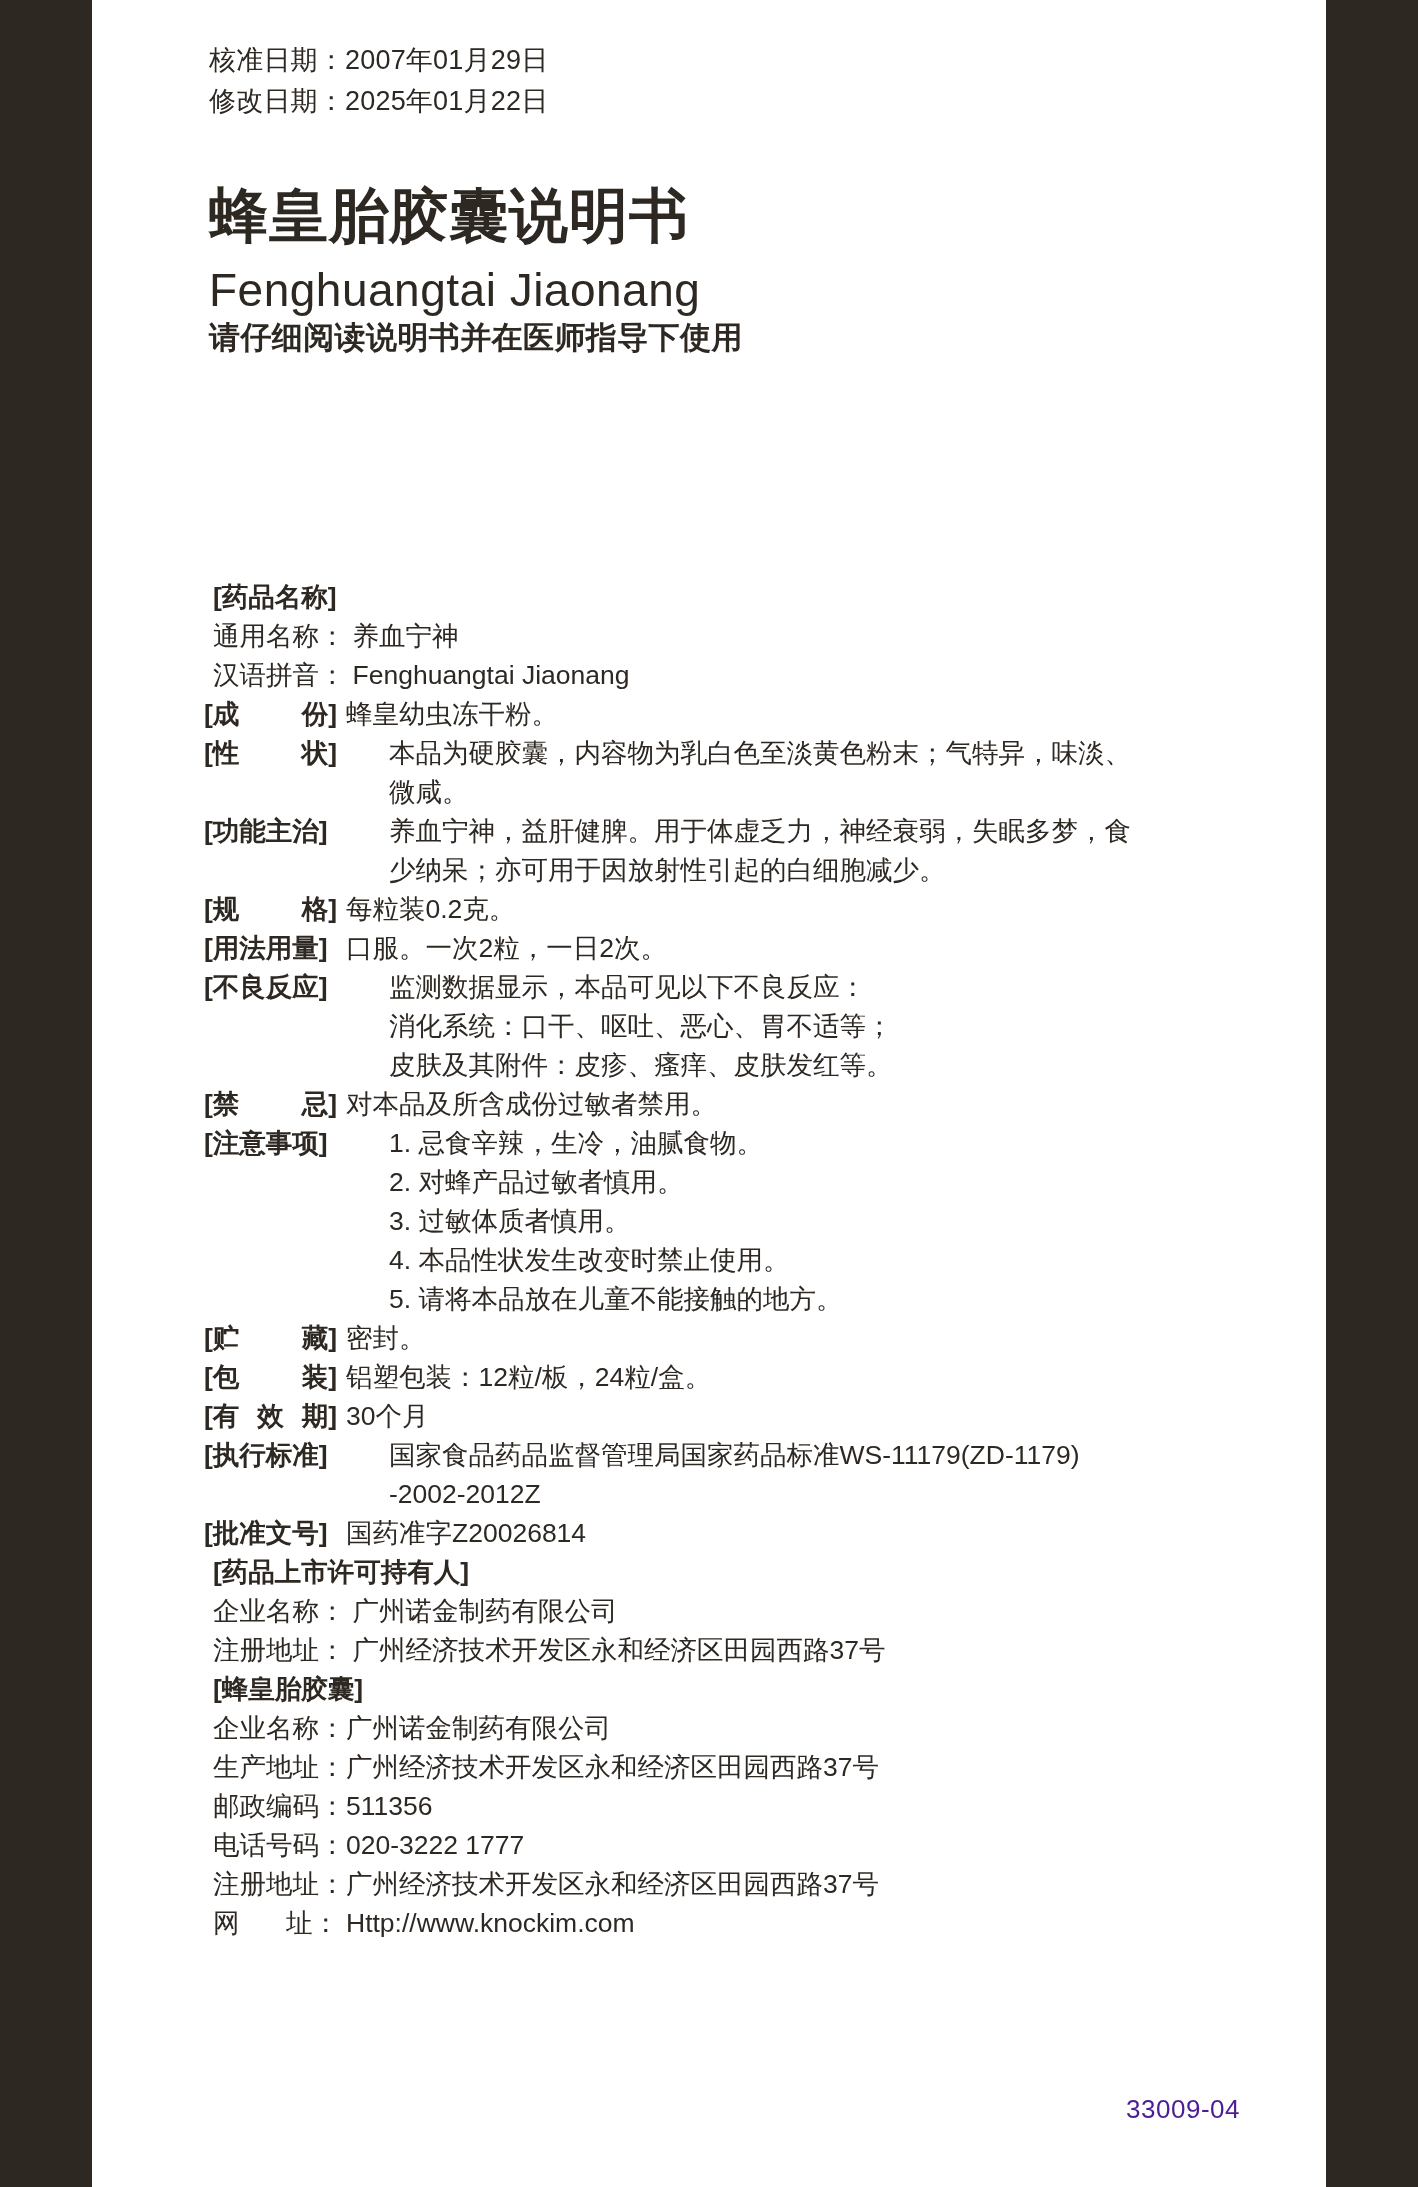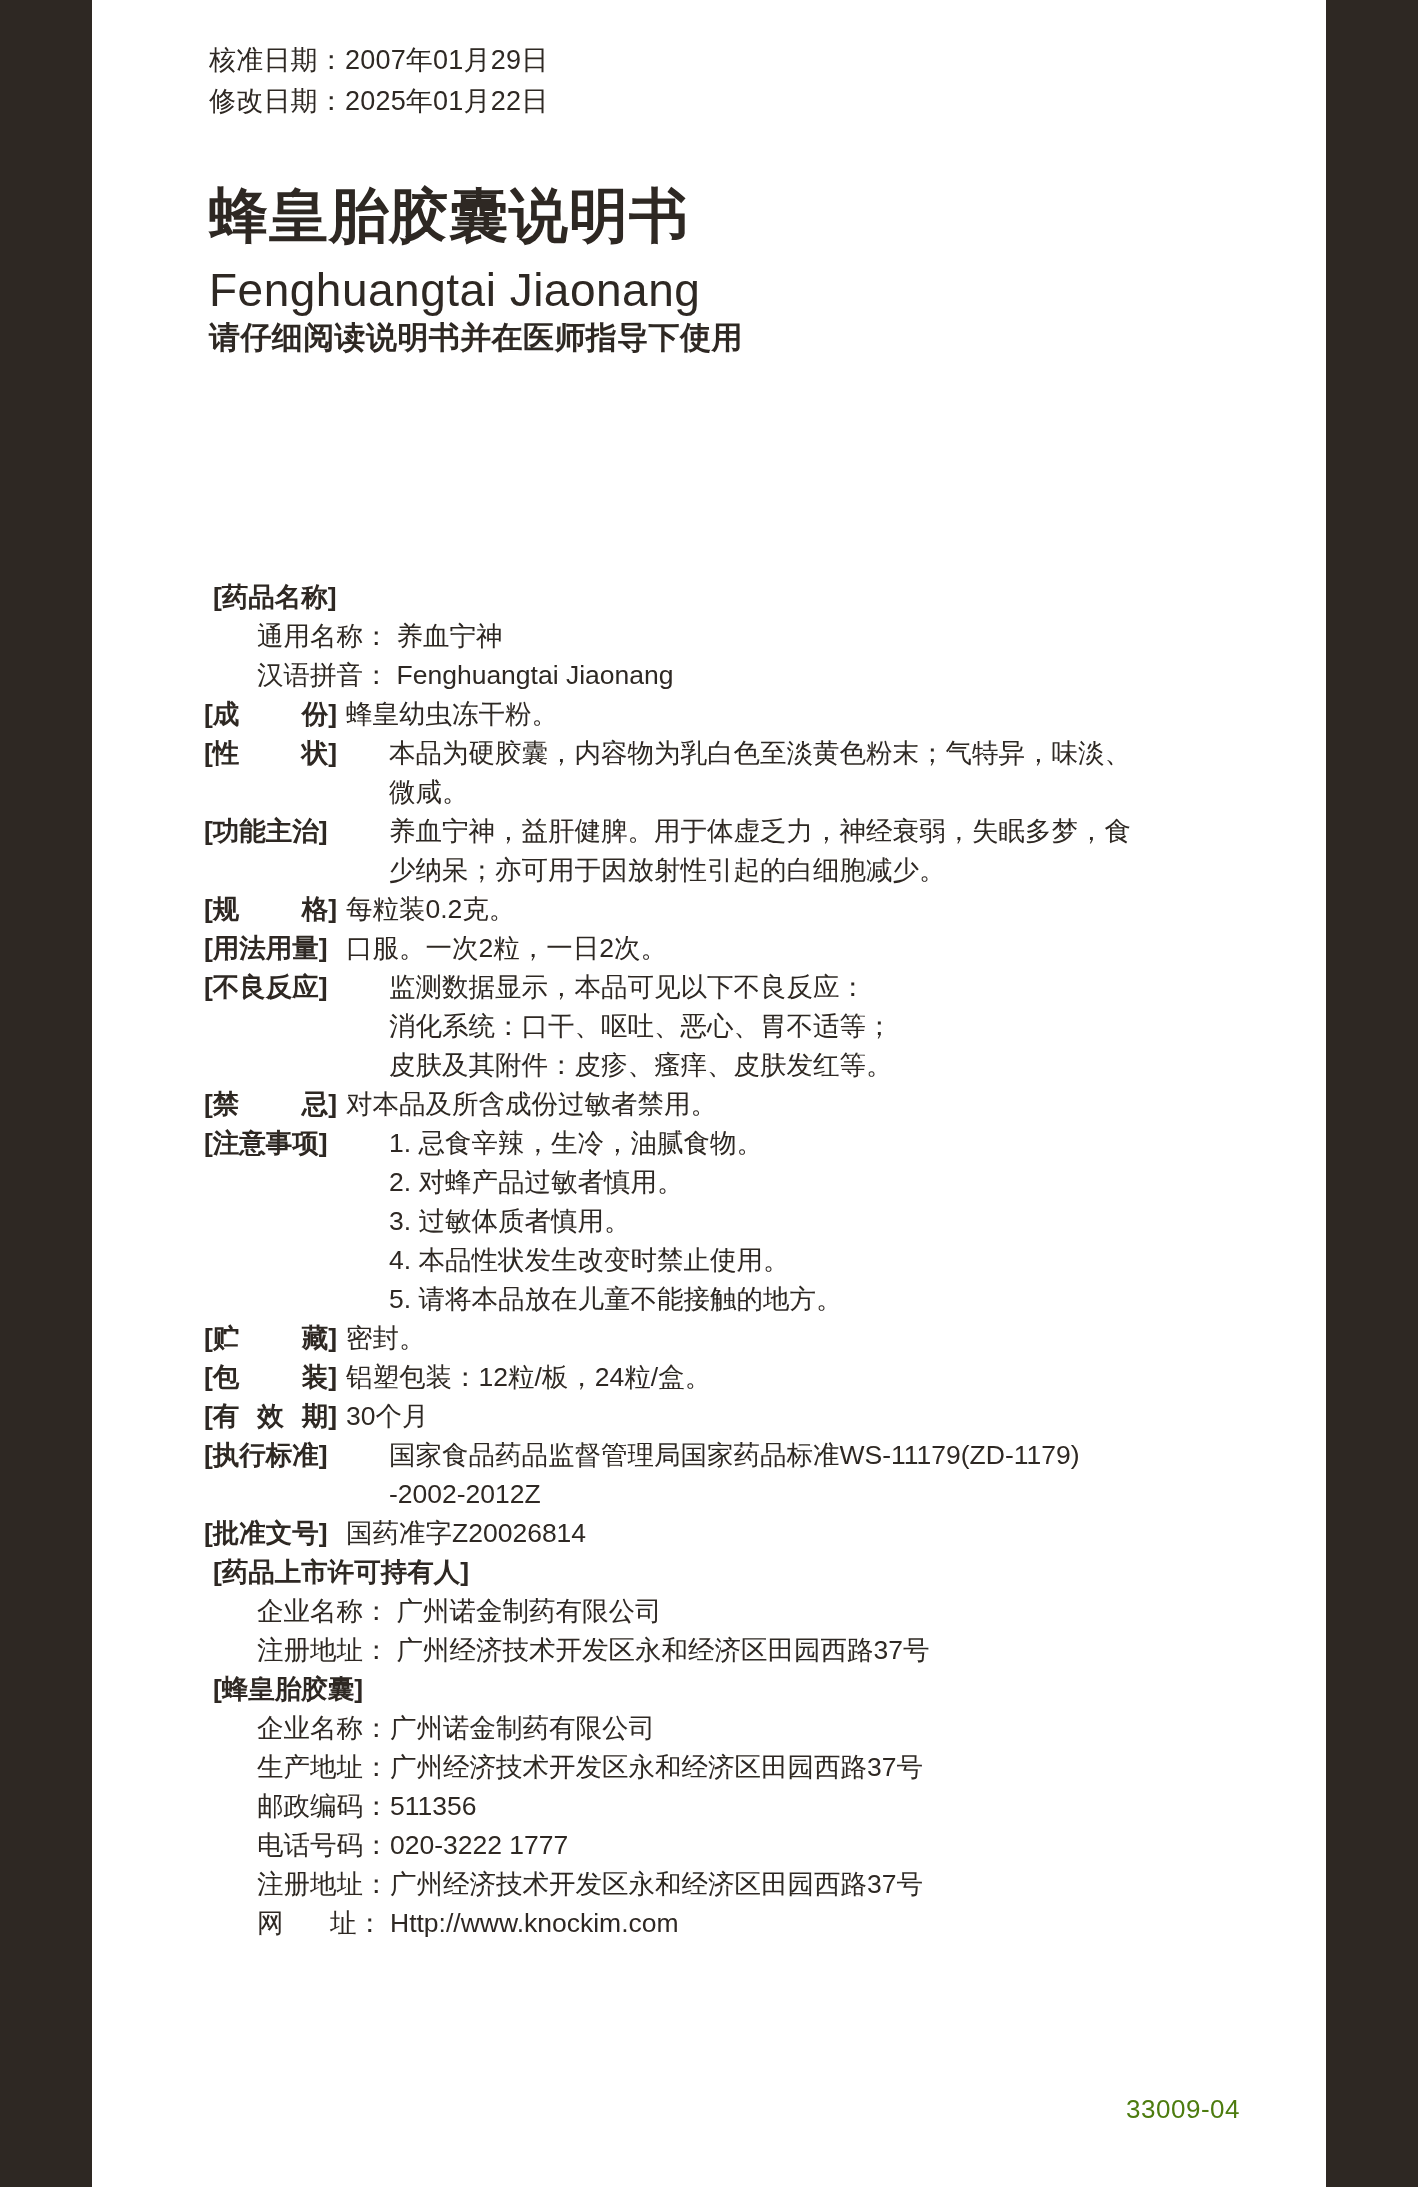--- a/index.html
+++ b/index.html
@@ -127,40 +127,39 @@
   .val .ln { display: block; margin-left: 43px; }
   .headline {
     font-weight: bold;
   }
   .kv {
     display: flex;
   }
   .kv .k {
     flex: 0 0 auto;
     white-space: nowrap;
-    margin-left: 44px;
   }
   .kv .k.sp {
     display: inline-flex;
     justify-content: space-between;
     width: 126px;
   }
   .kv .v {
     flex: 1 1 auto;
     padding-left: 7px;
   }
 
   
   .footer-code {
     position: absolute;
     right: 86px;
     bottom: 62px;
     font-size: 26px;
     letter-spacing: 0.5px;
-    color: #4d7c0f;
+    color: #4c1d95;
     white-space: nowrap;
   }
 </style>
 </head>
 <body>
 
 <div class="page">
   <div class="sheet">
     <div class="inner">
 

